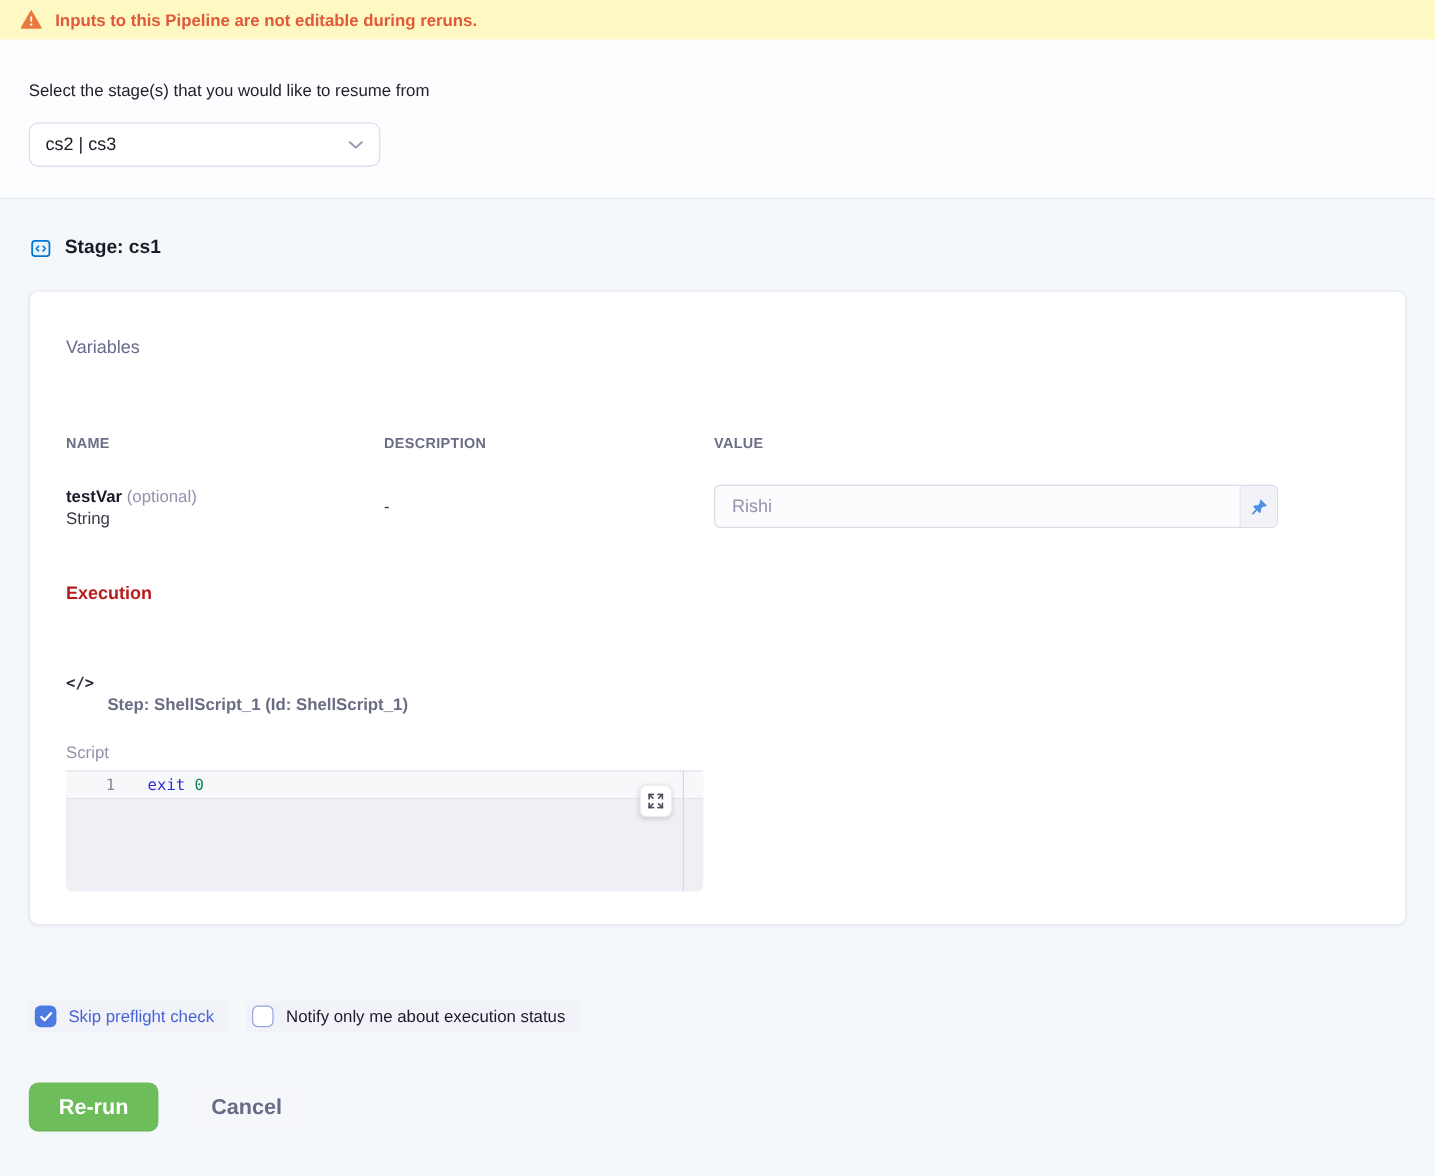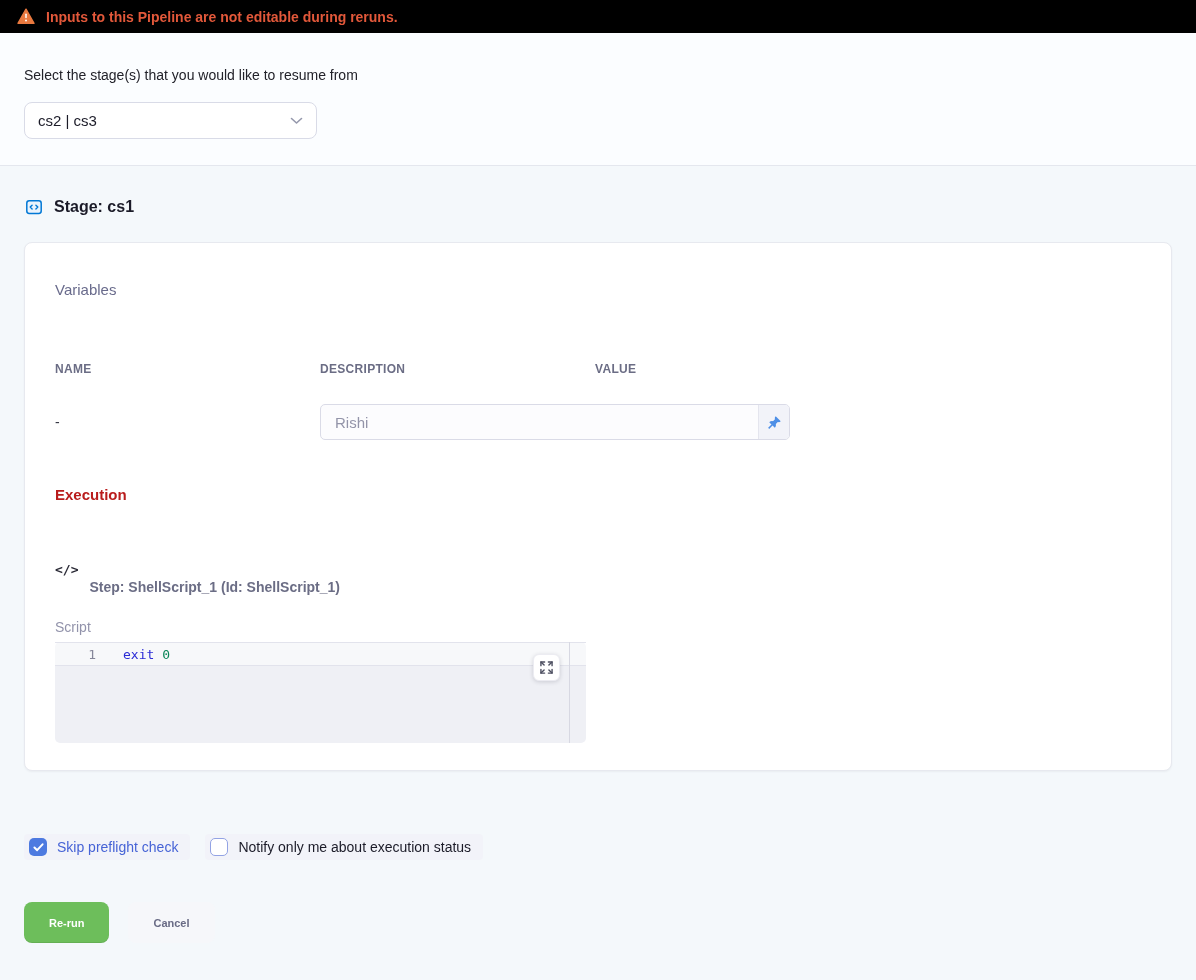--- a/index.html
+++ b/index.html
@@ -29,21 +29,21 @@
     padding:0 18px; height:27px; display:flex; align-items:center; cursor:pointer;
   }
   .toggle .seg.active {
     background:#24242e; color:#fff; border-radius:14px; margin:-1px; height:29px; padding:0 20px;
   }
   .toggle .seg.inactive { color:#6b6d85; }
   .close-btn { margin-left:auto; cursor:pointer; display:flex; padding:4px; }
 
   
   .banner {
-    background:#000000; height:33px;
+    background:#fef9c3; height:33px;
     display:flex; align-items:center; gap:11px; padding:0 17px;
   }
   .banner-text { color:#e2583a; font-size:14px; font-weight:600; }
 
   
   .select-section { background:#fbfdff; padding:34px 24px 26px; border-bottom:1px solid #e4e7ee; }
   .select-label { font-size:14px; color:#22222a; }
   .dropdown {
     margin-top:19px; width:293px; height:37px; background:#fff;
     border:1px solid #d9dbe7; border-radius:8px;
@@ -125,21 +125,21 @@
   .cbox { width:18px; height:18px; border-radius:5px; display:flex; align-items:center; justify-content:center; }
   .cbox.checked { background:#4d7ae0; }
   .cbox.unchecked { background:#fff; border:1.5px solid #93a3e4; }
   .opt-label { font-size:14px; }
   .opt-label.blue { color:#4663d6; }
   .opt-label.dark { color:#1b1b28; }
 
   
   .actions-row { margin-top:42px; display:flex; align-items:center; gap:19px; }
   .btn {
-    height:41px; border:none; border-radius:8px; font-size:11px; font-weight:bold;
+    height:41px; border:none; border-radius:8px; font-size:18px; font-weight:bold;
     padding:0 25px; cursor:pointer; font-family:"Liberation Sans","DejaVu Sans",sans-serif;
   }
   .btn-rerun { background:#6dbe5b; color:#fff; box-shadow:inset 0 -1px 0 rgba(0,0,0,.08); }
   .btn-cancel { background:#f6f7fa; color:#696b85; }
 </style>
 </head>
 <body>
 
 <div class="top-area">
 
@@ -182,20 +182,27 @@
   <div class="card">
     <div class="vars-title">Variables</div>
 
     <div class="var-table">
       <div class="thead">
         <div class="th">NAME</div>
         <div class="th">DESCRIPTION</div>
         <div class="th">VALUE</div>
       </div>
       <div class="trow">
+        <div class="cell-name">
+          <div class="line1">
+            <span class="vname">testVar</span>
+            <span class="voptional">(optional)</span>
+          </div>
+          <div class="vtype">String</div>
+        </div>
         <div class="cell-desc">-</div>
         <div class="cell-value">
           <div class="value-wrap">
             <input class="value-input" type="text" disabled="" value="Rishi" style="">
             <span class="pin-box">
               <svg width="15" height="15" viewBox="0 0 16 16">
                   <path d="M9.3 1.4 L14.6 6.7 C13.8 7.6 12.6 7.9 11.5 7.5 L9.4 9.6 C9.8 11 9.4 12.5 8.3 13.6 L5.9 11.2 L2.3 14.8 L1.2 13.7 L4.8 10.1 L2.4 7.7 C3.5 6.6 5 6.2 6.4 6.6 L8.5 4.5 C8.1 3.4 8.4 2.2 9.3 1.4 Z" fill="#4e8fe6"></path>
                 </svg>
             </span>
           </div>

